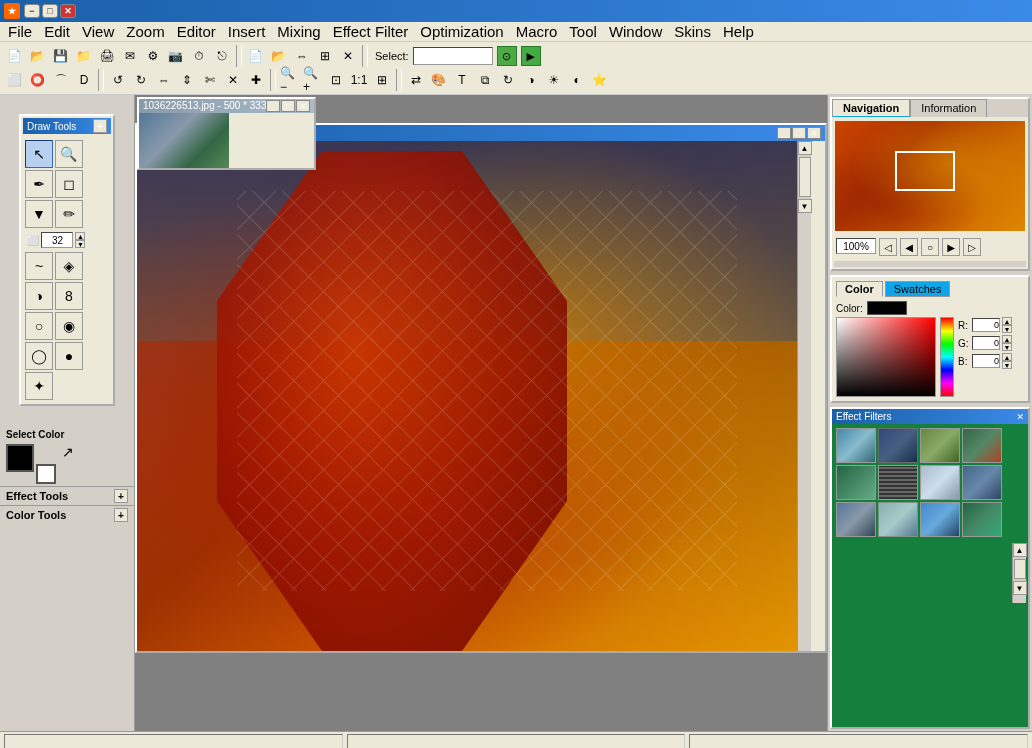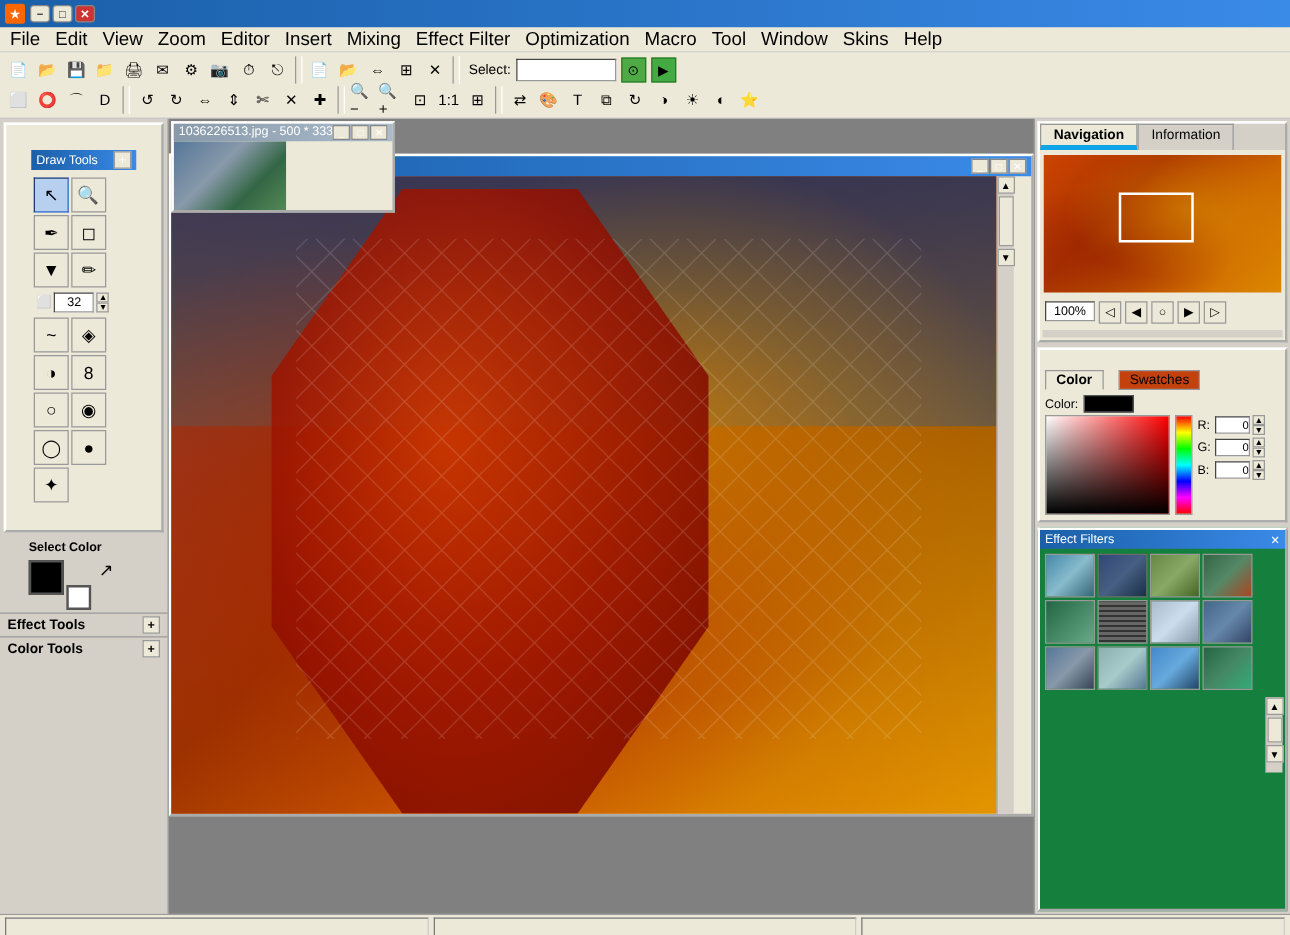--- a/index.html
+++ b/index.html
@@ -77,22 +77,22 @@
     .left-panel {
       width: 135px;
       background: #d4d0c8;
       border-right: 1px solid #999;
       flex-shrink: 0;
       position: relative;
     }
     .tool-window {
       background: #ece9d8;
       border: 2px outset #fff;
-      margin: 3px;
-      padding: 20px;
+      margin: 19px;
+      padding: 2px;
     }
     .tool-window-title {
       background: linear-gradient(to right, #1a5fa8, #3a8ae8);
       color: white;
       font-size: 10px;
       padding: 1px 4px;
       display: flex;
       align-items: center;
       justify-content: space-between;
       margin-bottom: 4px;
@@ -110,21 +110,21 @@
       display: flex; align-items: center; justify-content: center;
       cursor: pointer;
       font-size: 14px;
     }
     .tool-btn.active { background: #b8d0f0; border: 1px inset #316ac5; }
     .size-row { display: flex; align-items: center; gap: 2px; padding: 2px 4px; font-size: 10px; }
     .size-input { width: 32px; height: 16px; border: 1px inset #999; font-size: 10px; text-align: center; background: white; }
     .size-spin { display: flex; flex-direction: column; }
     .spin-btn { width: 10px; height: 8px; background: #ece9d8; border: 1px solid #999; font-size: 7px; display: flex; align-items: center; justify-content: center; cursor: pointer; }
 
-    .select-color-section { padding: 4px 23px; }
+    .select-color-section { padding: 4px 6px; }
     .select-color-label { font-size: 10px; font-weight: bold; margin-bottom: 4px; }
     .color-swatch-area { display: flex; align-items: flex-start; gap: 4px; }
     .color-primary { width: 28px; height: 28px; background: black; border: 2px solid #555; cursor: pointer; }
     .color-secondary { width: 20px; height: 20px; background: white; border: 2px solid #555; margin-top: 10px; margin-left: -15px; cursor: pointer; }
     .color-arrow { font-size: 10px; cursor: pointer; }
 
     .collapsible-section {
       padding: 2px 6px;
       display: flex;
       align-items: center;
@@ -208,21 +208,21 @@
     .nav-tab {
       padding: 2px 10px;
       font-size: 11px;
       cursor: pointer;
       background: #d4d0c8;
       border: 1px solid #999;
       border-bottom: none;
     }
     .nav-tab.active {
       background: #ece9d8;
-      border-bottom: 4px solid #0ea5e9;
+      border-bottom: 1px solid #0ea5e9;
       font-weight: bold;
     }
     .nav-preview {
       width: 190px;
       height: 110px;
       background: linear-gradient(135deg, #cc4400, #aa3300, #cc6600, #dd8800);
       margin: 4px auto;
       display: block;
       position: relative;
       overflow: hidden;
@@ -251,22 +251,22 @@
     }
     .zoom-btn { width: 18px; height: 18px; background: #ece9d8; border: 1px solid #999; display: flex; align-items: center; justify-content: center; font-size: 10px; cursor: pointer; }
 
     
     .color-panel {
       background: #ece9d8;
       border: 2px outset #fff;
       margin: 2px;
       padding: 4px;
     }
-    .color-panel-tabs { display: flex; gap: 12px; margin-bottom: 4px; margin-top: 12px; }
-    .color-tab { padding: 1px 8px; font-size: 11px; border: 1px solid #999; cursor: pointer; background: #c2410c; }
+    .color-panel-tabs { display: flex; gap: 2px; margin-bottom: 4px; }
+    .color-tab { padding: 1px 8px; font-size: 11px; border: 1px solid #999; cursor: pointer; background: #0ea5e9; }
     .color-tab.active { background: #ece9d8; font-weight: bold; border-bottom: 1px solid #ece9d8; }
     .color-label { font-size: 10px; margin-bottom: 2px; display: flex; align-items: center; gap: 4px; }
     .color-display { width: 40px; height: 14px; background: black; border: 1px solid #555; }
     .color-picker-area { display: flex; gap: 4px; }
     .gradient-box {
       width: 100px; height: 80px;
       background: linear-gradient(to right, white, red);
       position: relative;
       border: 1px solid #999;
       overflow: hidden;

